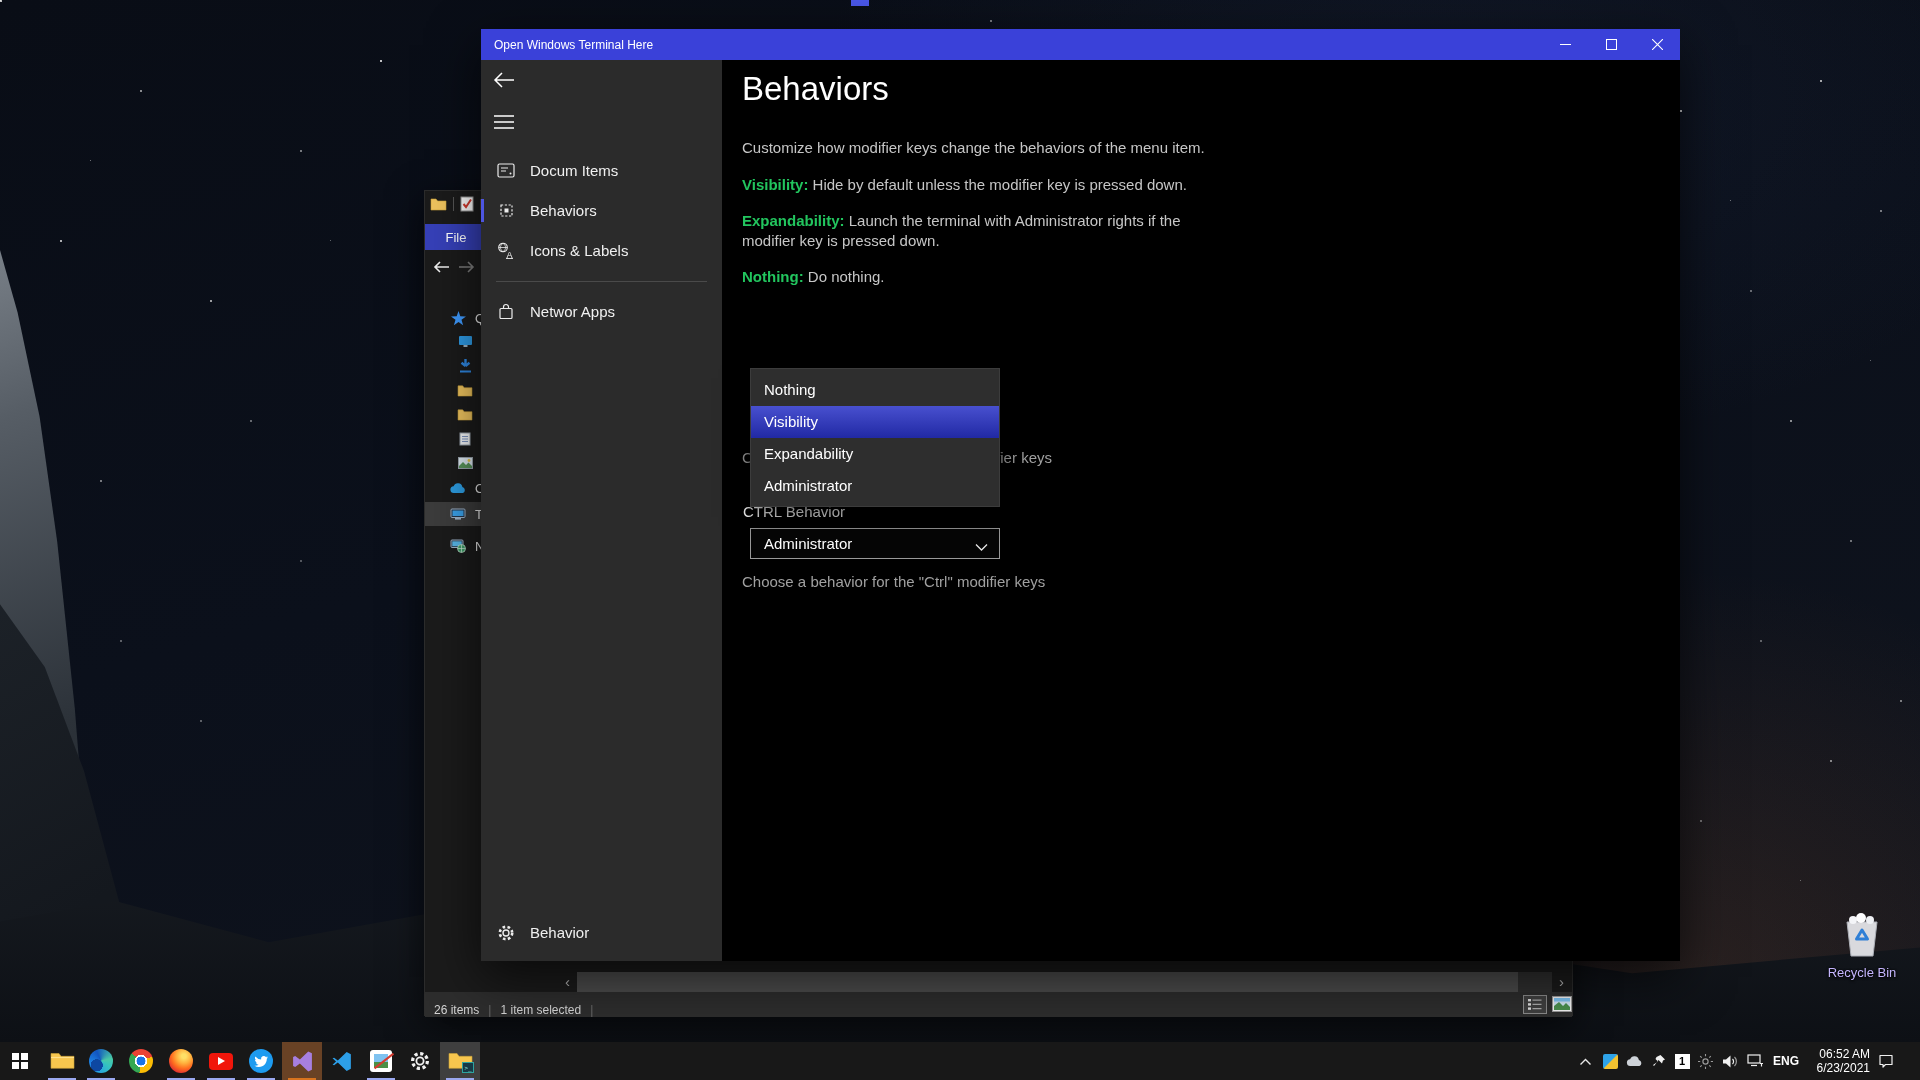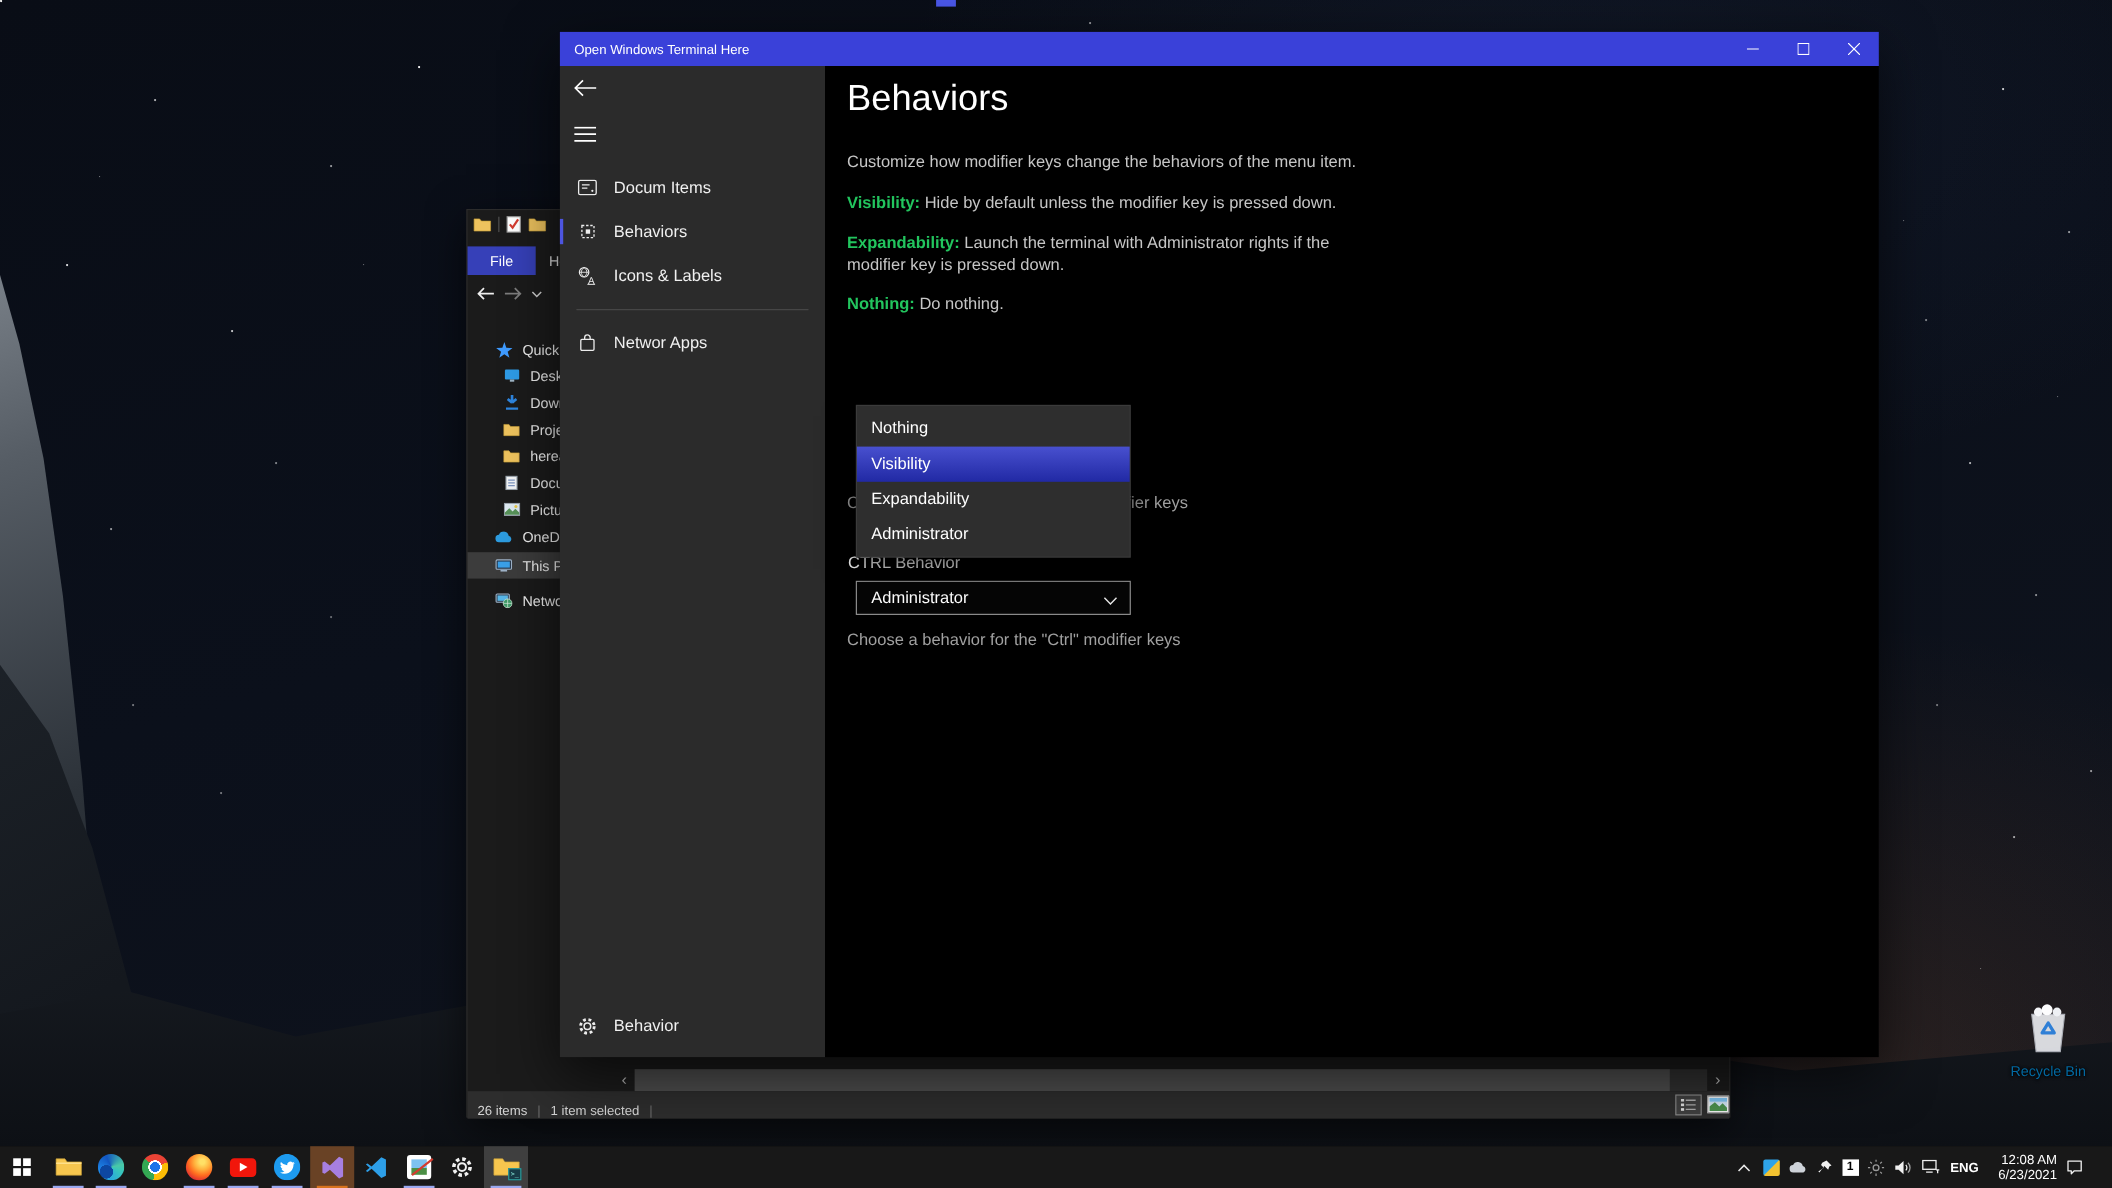--- a/index.html
+++ b/index.html
@@ -43,21 +43,21 @@
   .mtn-left2 { left:0; top:0; width:560px; height:1042px;
     clip-path:polygon(0 58%,8% 64%,15% 74%,22% 88%,26% 100%,0 100%);
     background:linear-gradient(150deg,#2a3138,#14181e 70%); }
   .mtn-band { left:0; top:870px; width:1920px; height:172px;
     clip-path:polygon(0 30%,6% 18%,14% 42%,24% 22%,34% 48%,47% 30%,60% 55%,72% 38%,85% 60%,100% 45%,100% 100%,0 100%);
     background:linear-gradient(#161a20,#0d1015); }
   #top-strip { left:851px; top:0; width:18px; height:6px; background:#4a57e8; z-index:4; }
 
   
   #recycle-bin { left:1822px; top:910px; width:80px; text-align:center; z-index:5; }
-  #recycle-bin .rb-label { margin-top:3px; font-size:13px; color:#0369a1; text-shadow:0 1px 3px #000,0 0 2px #000; }
+  #recycle-bin .rb-label { margin-top:3px; font-size:13px; color:#c4b5fd; text-shadow:0 1px 3px #000,0 0 2px #000; }
 
   
   #explorer { left:424px; top:190px; width:1149px; height:826px; background:#1b1b1b;
     border:1px solid #2c2c2c; box-shadow:0 10px 34px rgba(0,0,0,.6); z-index:10; color:#e6e6e6; }
   .qat-sep { width:1px; height:14px; background:#555; }
   .fe-tab-file { left:0; top:33px; width:62px; height:26px; background:#3640b8; color:#fff;
     font-size:13px; display:flex; align-items:center; justify-content:center; }
   .fe-tab-home { left:74px; top:33px; height:26px; color:#ddd; font-size:13px; display:flex; align-items:center; }
   .fe-nav-row { display:flex; align-items:center; gap:8px; }
   .fe-item { height:24px; display:flex; align-items:center; font-size:13px; color:#eee; width:200px; }
@@ -69,21 +69,21 @@
   .fe-status { left:0; top:801px; width:1147px; height:25px; background:#2d2d2d; display:flex; align-items:flex-end;
     font-size:12px; color:#d4d4d4; padding-left:9px; }
   .fe-status .pipe { color:#6a6a6a; margin:0 9px; }
   .view-btn { position:absolute; top:804px; }
   .view-details { left:1098px; width:24px; height:19px; background:#3f3f3f; border:1px solid #8a8a8a;
     display:flex; align-items:center; justify-content:center; }
   .view-thumb { left:1127px; width:20px; height:16px; margin-top:1px; background:#f2f2f2; border:1px solid #999;
     display:flex; align-items:center; justify-content:center; }
 
   
-  #settings-win { left:509px; top:29px; width:1199px; height:932px; z-index:20;
+  #settings-win { left:481px; top:29px; width:1199px; height:932px; z-index:20;
     box-shadow:0 16px 48px rgba(0,0,0,.65); }
   #titlebar { left:0; top:0; width:1199px; height:31px; background:#3a41d9; display:flex; align-items:center; }
   #titlebar .tb-title { color:#fff; font-size:12px; padding-left:13px; flex:1; }
   .cap-btn { width:46px; height:31px; display:flex; align-items:center; justify-content:center; }
   #sw-sidebar { left:0; top:31px; width:241px; height:901px; background:#2b2b2b; }
   .nav-row { position:absolute; left:0; width:241px; height:31px; display:flex; align-items:center; color:#f0f0f0; font-size:15px; }
   .nav-row .ic { position:absolute; left:15px; width:20px; display:flex; justify-content:center; }
   .nav-row .lbl { position:absolute; left:49px; }
   .sel-pipe { position:absolute; left:0; top:4px; width:3px; height:23px; background:#4d55e0; }
   .sb-divider { position:absolute; left:15px; width:211px; height:1px; background:#4a4a4a; }
@@ -538,21 +538,21 @@
     </div>
     <div class="tray-item" style="left:1747px;width:17px;">
       <svg width="17" height="14" viewBox="0 0 17 14">
           <rect x="1" y="1" width="12" height="8" fill="none" stroke="#f0f0f0" stroke-width="1.2"></rect>
           <path d="M4 11.5h6" stroke="#f0f0f0" stroke-width="1.2"></path>
           <path d="M13 9.5h3M14.5 9.5v3" stroke="#f0f0f0" stroke-width="1.2"></path>
         </svg>
     </div>
     <div class="tray-item tray-txt" style="left:1770px;width:32px;font-weight:bold;">ENG</div>
     <div class="tray-item" id="clock">
-      <span>12:08 AM</span>
+      <span>06:52 AM</span>
       <span>6/23/2021</span>
     </div>
     <div class="tray-item" style="left:1876px;width:20px;">
       <svg width="18" height="16" viewBox="0 0 18 16">
           <path d="M3 2.5h12v9H8.5L6 14v-2.5H3Z" fill="none" stroke="#f0f0f0" stroke-width="1.2" stroke-linejoin="round"></path>
         </svg>
     </div>
   </div>
 
 </div>

